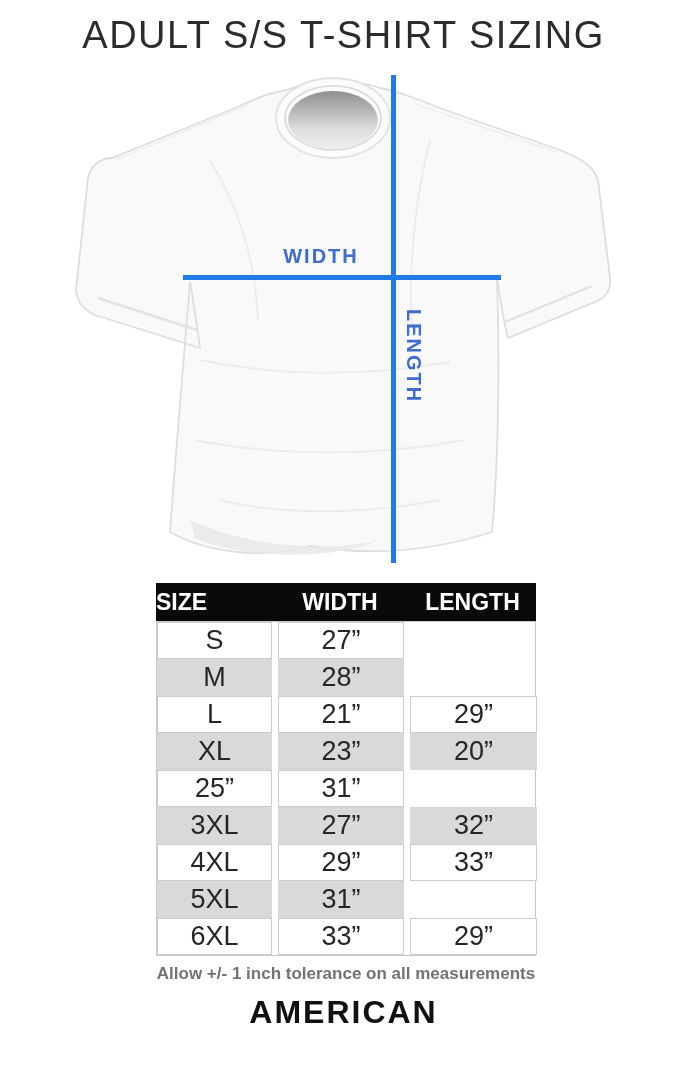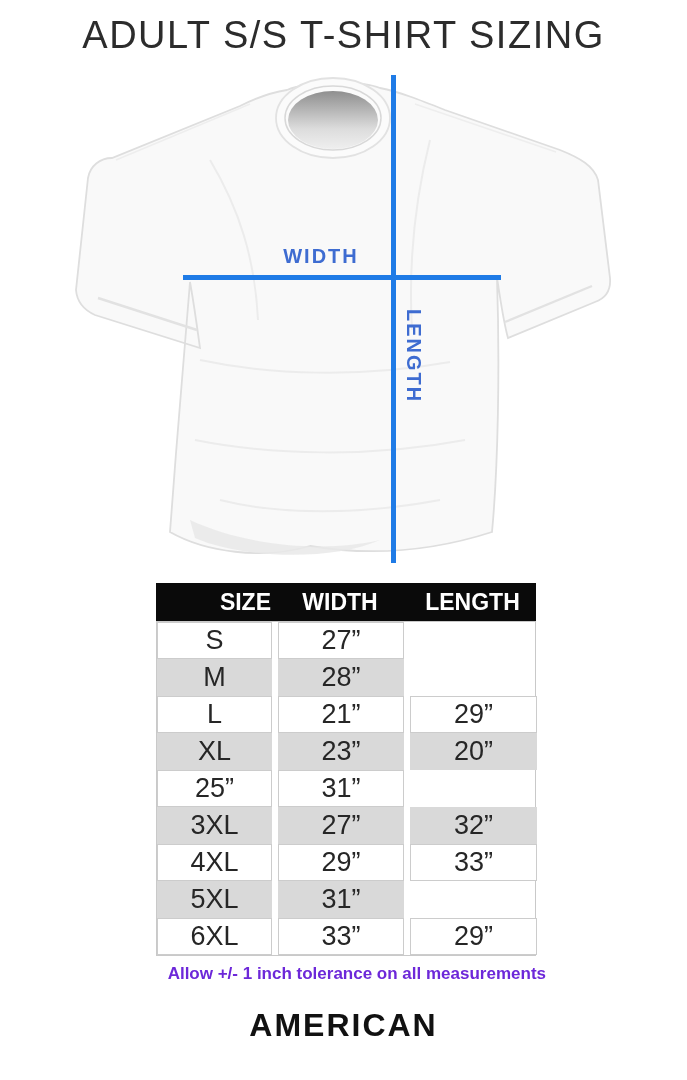--- a/index.html
+++ b/index.html
@@ -21,34 +21,34 @@
   .length-label{position:absolute;left:402px;top:301px;height:110px;
                 writing-mode:vertical-rl;text-align:center;
                 font-size:20px;font-weight:bold;letter-spacing:2px;color:#3e6cd1;}
 
   
   .size-table{position:absolute;left:156px;top:583px;width:380px;}
   .t-head{display:grid;grid-template-columns:115px 126px 127px;column-gap:6px;
           background:#0a0a0a;height:38px;line-height:38px;color:#ffffff;
           font-weight:bold;font-size:23px;}
   .t-head .hc{text-align:center;}
-  .t-head .hc.first{text-align:right;padding-left:9px;}
+  .t-head .hc.first{text-align:left;}
   .t-body{border:1px solid #c9c9c9;background:#ffffff;}
   .t-row{display:grid;grid-template-columns:115px 126px 127px;column-gap:6px;height:37px;}
   .t-row .cell{text-align:center;line-height:37px;font-size:27px;font-weight:300;
                color:#262626;background:#ffffff;}
   .t-row:nth-child(odd) .cell{box-shadow:inset 0 0 0 1px #cccccc;}
   .t-row:nth-child(even) .cell{background:#d9d9d9;}
 
   
-  .note{position:absolute;left:146px;top:964px;width:400px;text-align:right;
-        font-size:17px;font-weight:bold;color:#6d28d9;}
+  .note{position:absolute;left:146px;top:964px;width:400px;text-align:center;
+        font-size:17px;font-weight:bold;color:#737373;}
 
   
-  .logo{position:absolute;left:0;top:998px;width:687px;text-align:center;margin-top:13px;}
+  .logo{position:absolute;left:0;top:998px;width:687px;text-align:center;}
   .logo-top{font-size:32px;font-weight:900;letter-spacing:2px;color:#111111;line-height:28px;}
   .logo-bottom{font-size:20px;font-weight:400;letter-spacing:11px;color:#2a2a2a;
                line-height:20px;margin-top:1px;text-indent:11px;}
 </style>
 </head>
 <body>
 
 <div class="page">
 
   <div class="title">ADULT S/S T-SHIRT SIZING</div>

